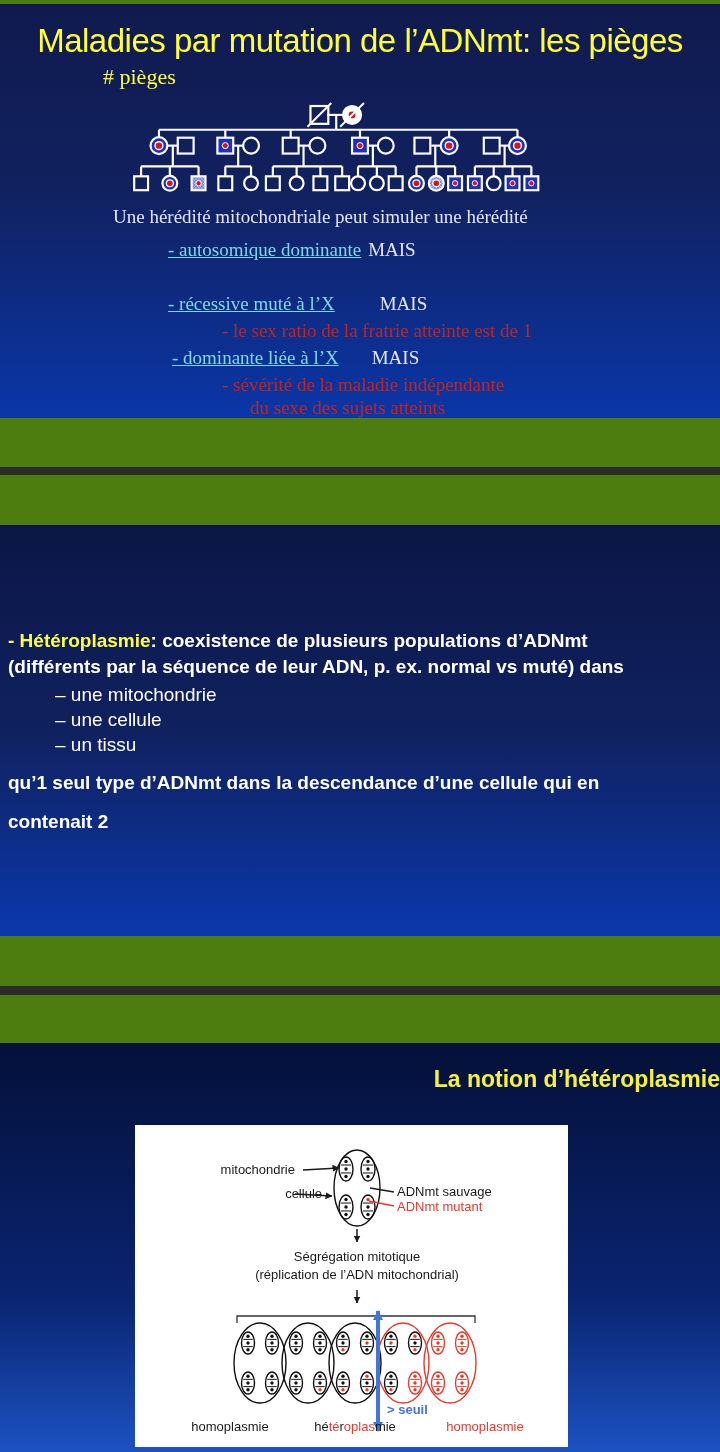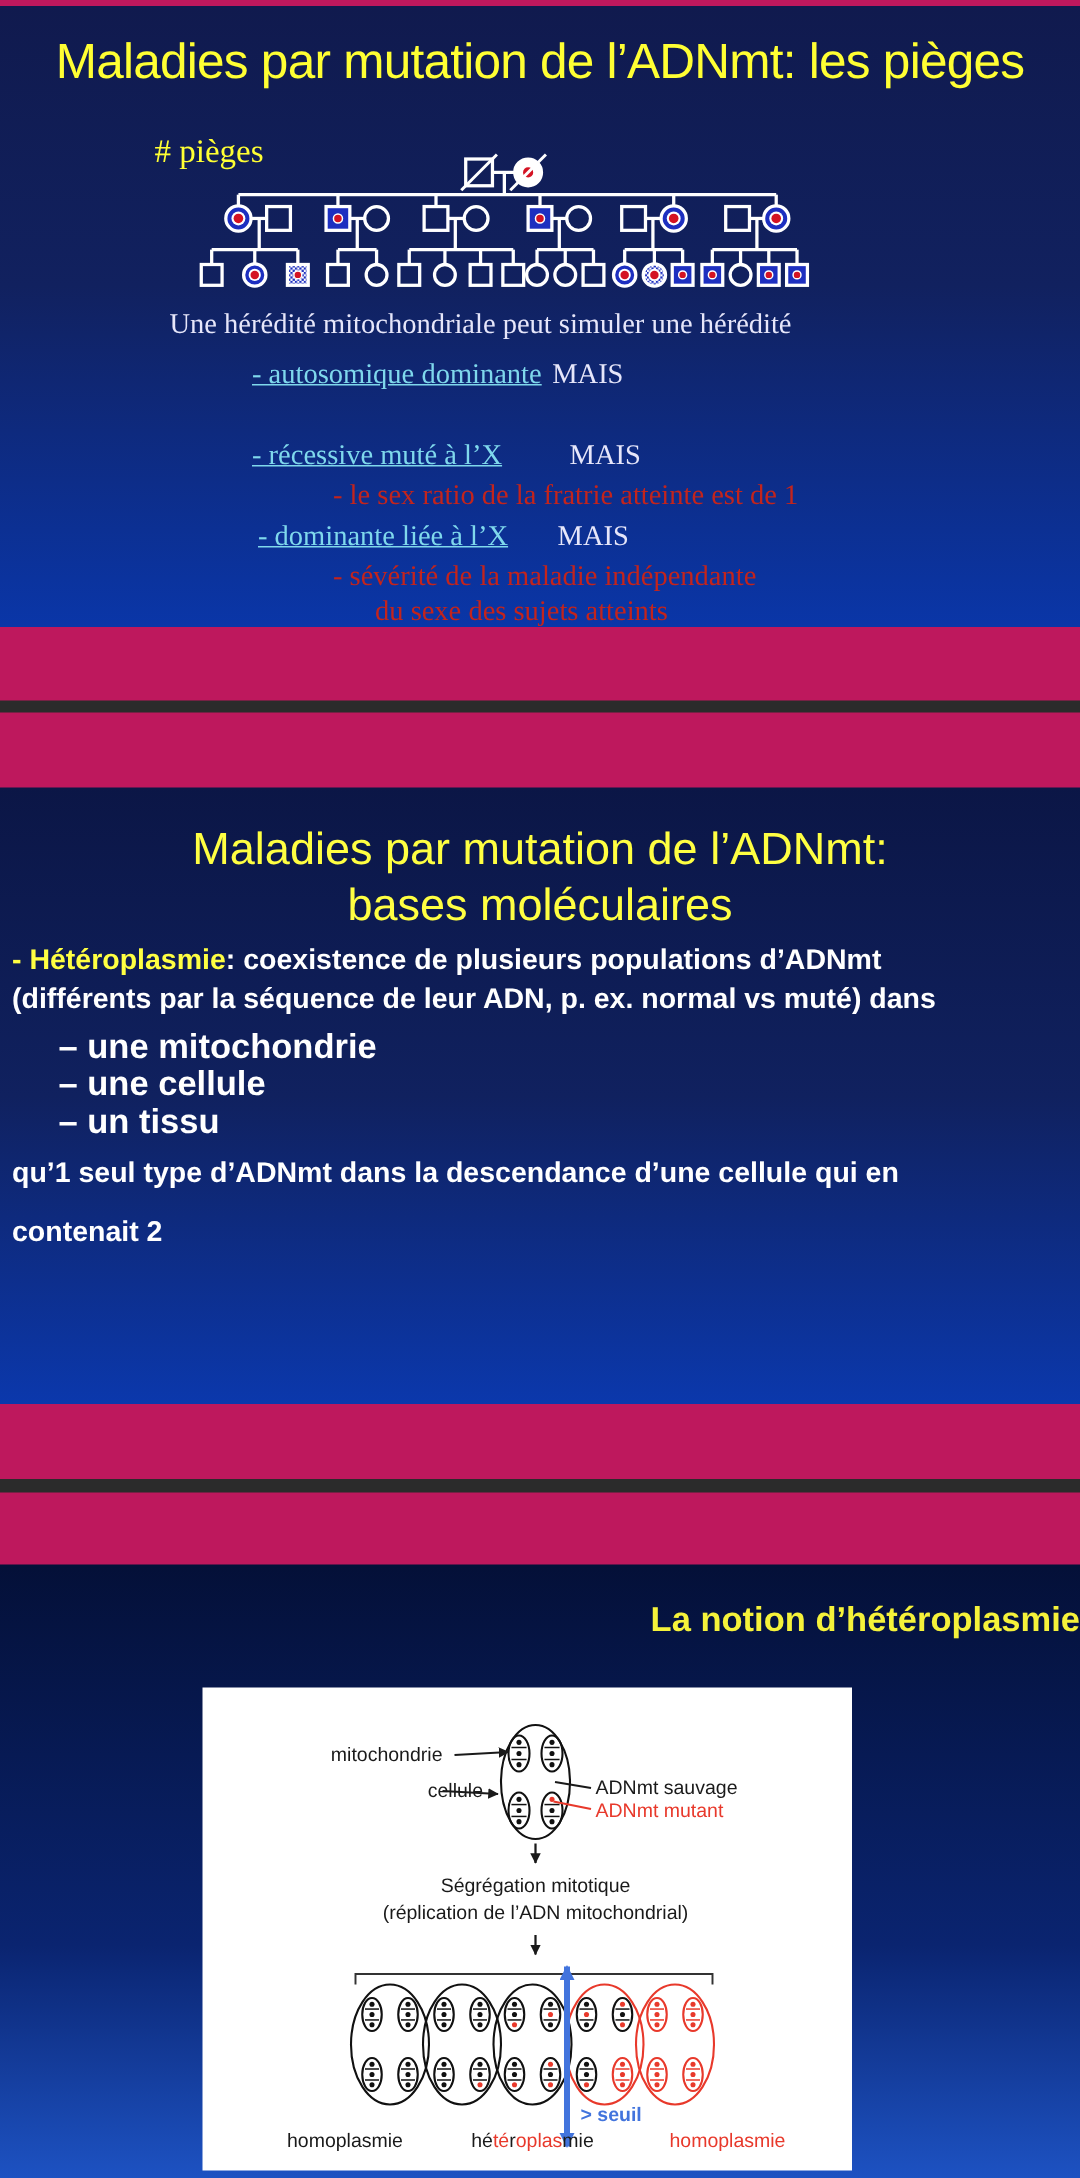--- a/index.html
+++ b/index.html
@@ -1,41 +1,41 @@
 <!DOCTYPE html>
 <html><head>
 <meta charset="utf-8">
 <style>
   html,body{margin:0;padding:0;background:#ffffff;}
-  #root{position:relative;width:720px;height:1452px;background:#be185d;overflow:hidden;
+  #root{position:relative;width:720px;height:1452px;background:#4d7c0f;overflow:hidden;
         font-family:"Liberation Sans",sans-serif;}
   .slide{position:absolute;left:0;width:720px;}
   #slide1{top:4px;height:414px;background:linear-gradient(180deg,#101a4e 0%,#11215f 45%,#0a36a8 100%);}
   #slide2{top:525px;height:411px;background:linear-gradient(180deg,#0b1646 0%,#10215f 50%,#0b38ac 100%);}
   #slide3{top:1043px;height:409px;background:linear-gradient(180deg,#041038 0%,#0a2470 62%,#1d52c2 100%);}
   .sepbar{position:absolute;left:0;width:720px;background:#2b2b2b;}
   #bar1{top:467px;height:8px;}
   #bar2{top:986px;height:9px;}
 
   
   .s1-title{position:absolute;top:18px;left:10px;width:700px;text-align:center;
             font-size:33px;color:#ffff33;letter-spacing:-0.5px;}
-  .s1-sub{position:absolute;top:84px;left:103px;font-family:"Liberation Serif",serif;
+  .s1-sub{position:absolute;top:60px;left:103px;font-family:"Liberation Serif",serif;
           font-size:22px;color:#ffff33;}
   .s1t{position:absolute;font-family:"Liberation Serif",serif;font-size:19px;color:#e6e6fa;white-space:nowrap;}
   .cy{color:#7fd8ec;text-decoration:underline;}
   .rd{color:#c3241c;}
   .m1{margin-left:7px;} .m2{margin-left:45px;} .m3{margin-left:33px;}
   #ped{position:absolute;top:0;left:0;}
 
   
   .s2-title{position:absolute;top:23px;left:0;width:720px;text-align:center;
             font-size:30px;line-height:37px;color:#ffff42;}
   .s2t{position:absolute;left:8px;font-size:19px;font-weight:700;color:#ffffff;white-space:nowrap;}
-  .s2sub{position:absolute;left:39px;font-size:23px;font-weight:700;color:#ffffff;white-space:nowrap;}
+  .s2sub{position:absolute;left:55px;font-size:19px;font-weight:400;color:#ffffff;white-space:nowrap;}
   .yl{color:#ffff42;}
 
   
   .s3-title{position:absolute;top:23px;left:0;width:720px;text-align:right;
             font-size:23px;font-weight:700;color:#f5f23a;}
   #panel{position:absolute;top:1125px;left:135px;width:433px;height:322px;background:#ffffff;}
   .dlabel{position:absolute;font-size:13px;color:#1a1a1a;white-space:nowrap;}
   #lbl-mito{left:0;width:160px;text-align:right;top:37px;}
   #lbl-cellule{left:0;width:155px;text-align:right;top:61px;padding-left:32px;}
   #lbl-sauvage{left:262px;top:59px;}
@@ -175,24 +175,20 @@
     <div class="s1t" style="top:289px;left:168px;"><span class="cy">- récessive muté à l’X</span><span class="m2">MAIS</span></div>
     <div class="s1t rd" style="top:316px;left:222px;">- le sex ratio de la fratrie atteinte est de 1</div>
     <div class="s1t" style="top:343px;left:172px;"><span class="cy">- dominante liée à l’X</span><span class="m3">MAIS</span></div>
     <div class="s1t rd" style="top:370px;left:222px;">- sévérité de la maladie indépendante</div>
     <div class="s1t rd" style="top:393px;left:250px;">du sexe des sujets atteints</div>
   </div>
 
   <div id="bar1" class="sepbar"></div>
 
   <div id="slide2" class="slide">
-    <div class="s2-title">
-      <div>Maladies par mutation de l’ADNmt:</div>
-      <div>bases moléculaires</div>
-    </div>
     <div class="s2t" style="top:105px;"><span class="yl">- Hétéroplasmie</span><span>: coexistence de plusieurs populations d’ADNmt</span></div>
     <div class="s2t" style="top:131px;">(différents par la séquence de leur ADN, p. ex. normal vs muté) dans</div>
     <div class="s2sub" style="top:159px;">– une mitochondrie</div>
     <div class="s2sub" style="top:184px;">– une cellule</div>
     <div class="s2sub" style="top:209px;">– un tissu</div>
     <div class="s2t" style="top:247px;">qu’1 seul type d’ADNmt dans la descendance d’une cellule qui en</div>
     <div class="s2t" style="top:286px;">contenait 2</div>
   </div>
 
   <div id="bar2" class="sepbar"></div>

